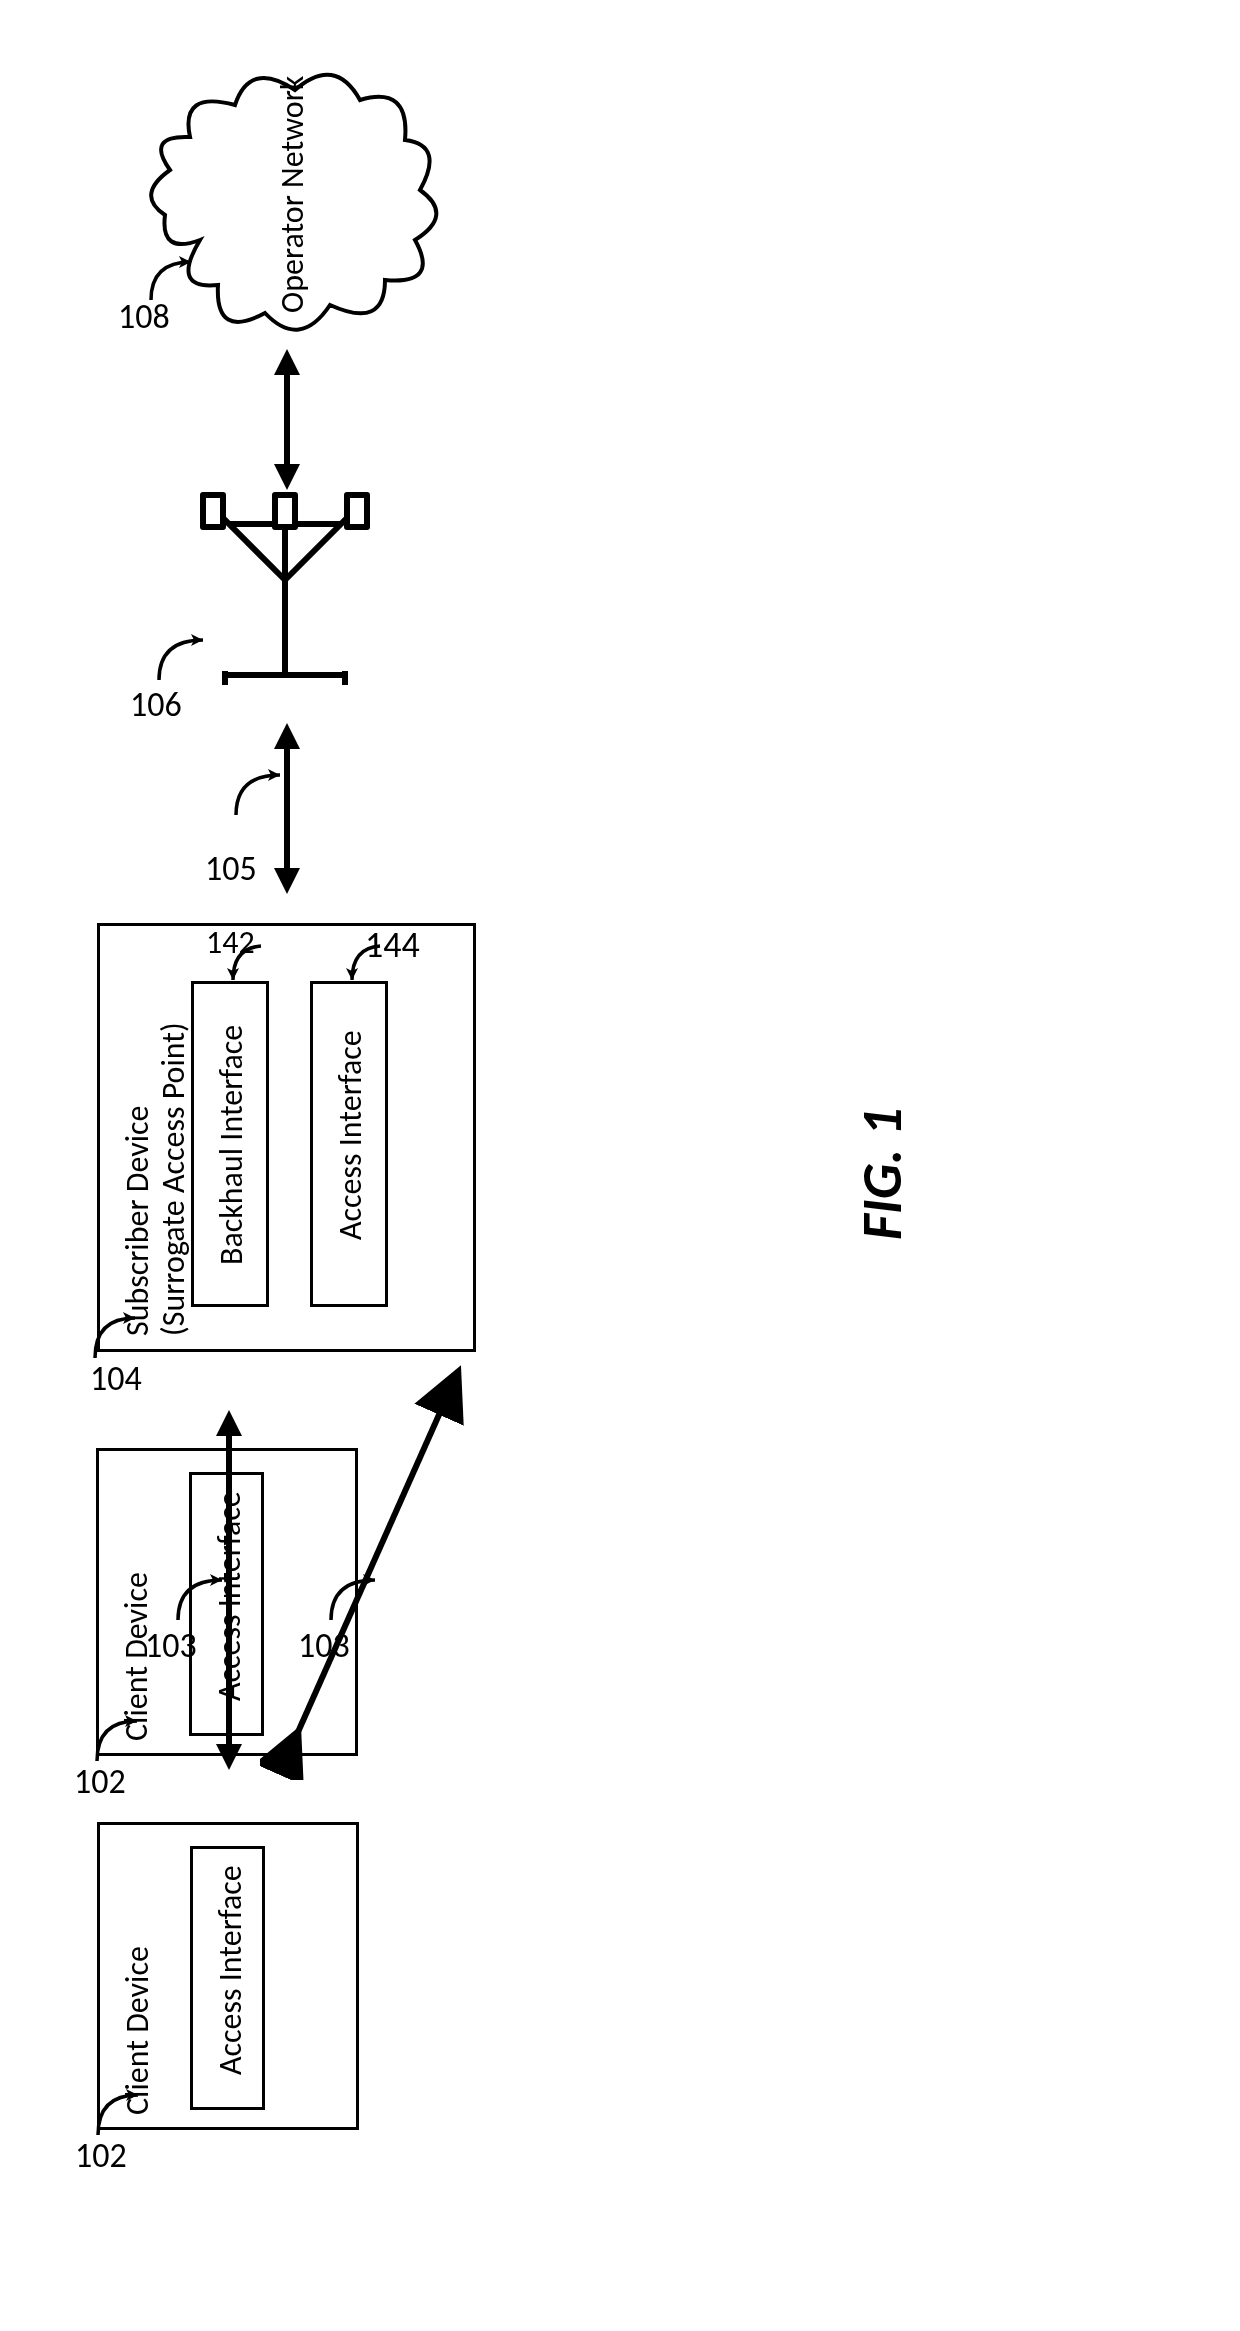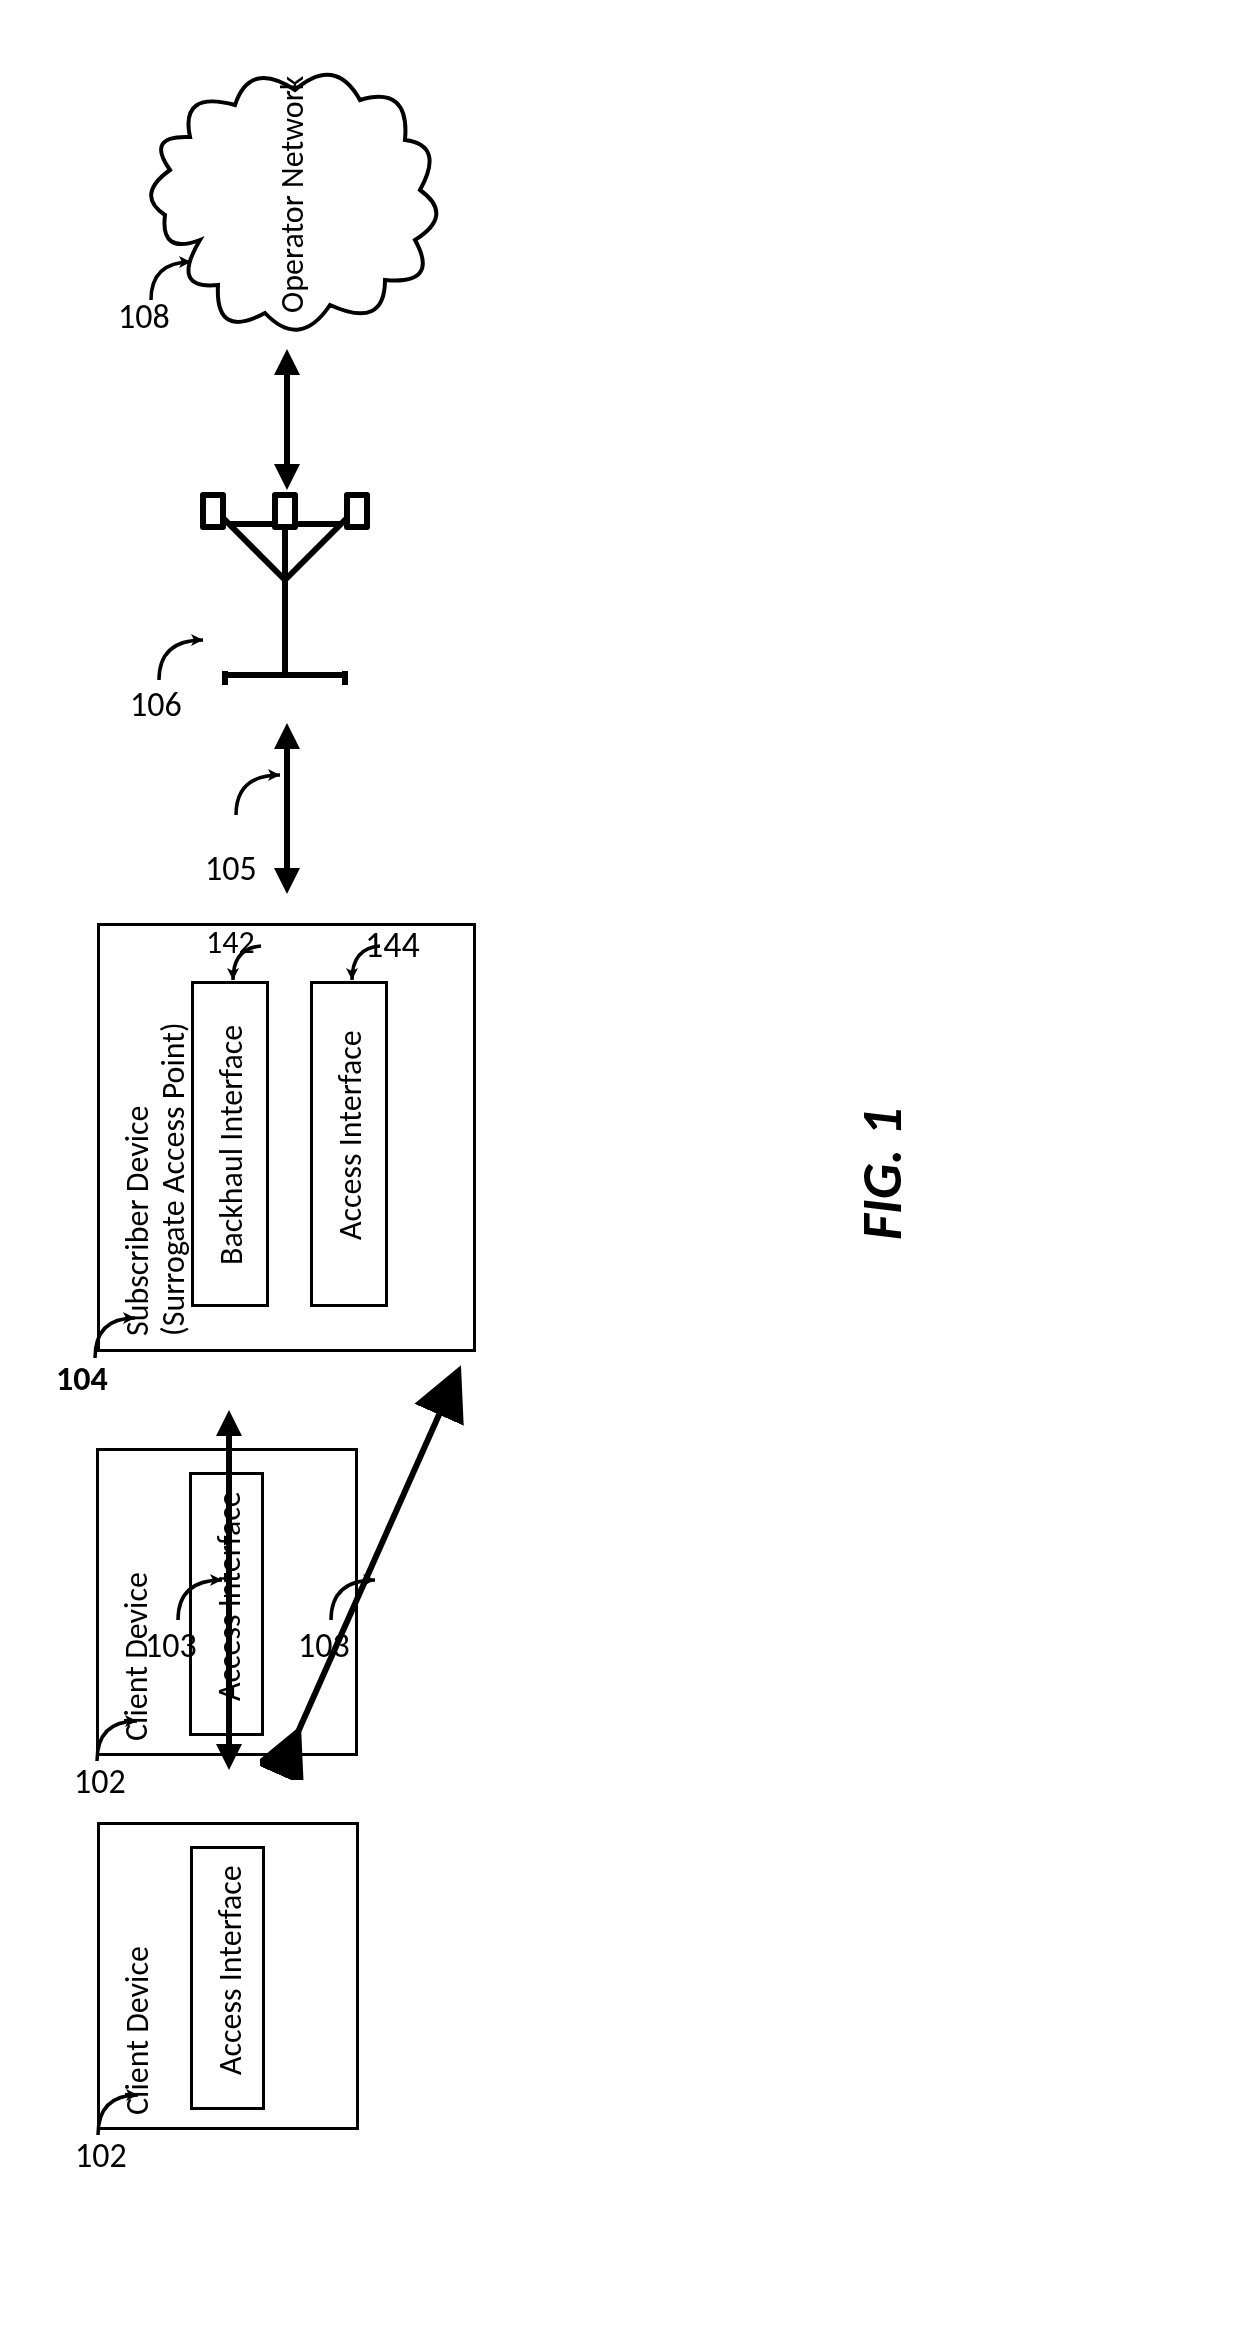--- a/index.html
+++ b/index.html
@@ -99,21 +99,21 @@
 
   <span class="vtext" style="left:120px; top:1336px;">Subscriber Device</span>
   <span class="vtext" style="left:156px; top:1336px;">(Surrogate Access Point)</span>
 
   <div class="box" style="left:191px; top:981px; width:78px; height:326px;"></div>
   <span class="vtext vtext-center" style="left:214px; top:1265px;">Backhaul Interface</span>
 
   <div class="box" style="left:310px; top:981px; width:78px; height:326px;"></div>
   <span class="vtext vtext-center" style="left:333px; top:1240px;">Access Interface</span>
 
-  <span class="ref" style="left:56px; top:1358px;font-weight:bold;">104</span>
+  <span class="ref" style="left:90px; top:1358px;">104</span>
   <svg class="leader" style="left:87px; top:1306px;" viewBox="0 0 60 60">
     <path d="M8 52 Q8 12 48 12" fill="none" stroke="#000" stroke-width="3.5"></path>
     <path d="M48 12 l-12 -6 l3 6 l-3 6 z" fill="#000"></path>
   </svg>
 
   <span class="ref" style="left:206px; top:923px; font-size:32px;">142</span>
   <svg class="leader" style="left:225px; top:938px; width:50px; height:50px;" viewBox="0 0 50 50">
     <path d="M36 8 Q8 10 8 42" fill="none" stroke="#000" stroke-width="3.5"></path>
     <path d="M8 42 l-6 -12 l6 3 l6 -3 z" fill="#000"></path>
   </svg>

